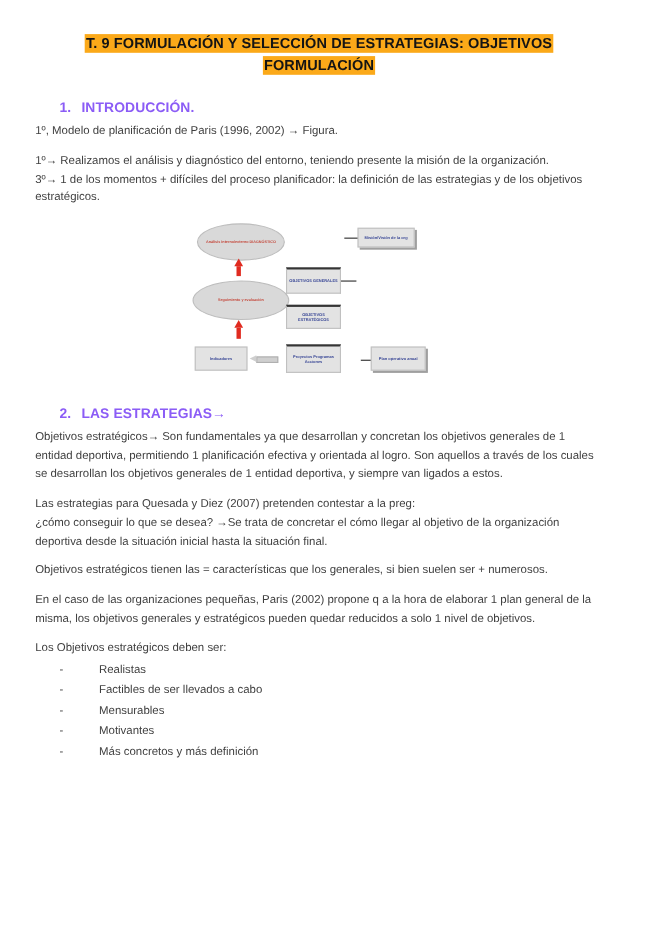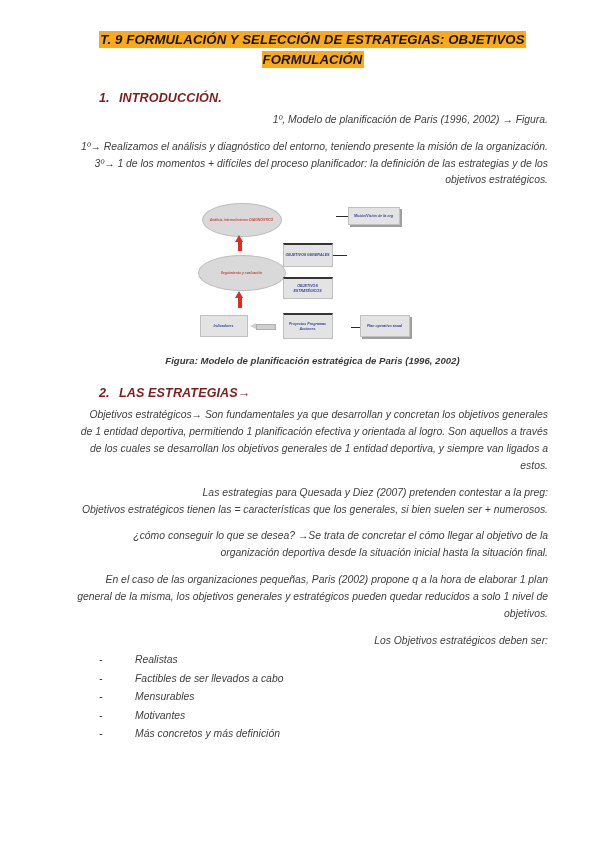--- a/index.html
+++ b/index.html
@@ -13,22 +13,21 @@
     font-family: "Liberation Sans", sans-serif;
     color: #3a3a3a;
     overflow: hidden;
   }
   .page {
     position: relative;
     width: 600px;
     height: 848px;
     background: #ffffff;
     box-sizing: border-box;
-    padding: 26px 52px 10px 77px;
-    font-style: italic;
+    padding: 26px 52px 10px 32px;
   }
 
   
   .doc-title {
     text-align: center;
     font-size: 13.2px;
     font-weight: bold;
     line-height: 1.55;
     color: #141414;
     margin: 4px 0 0 0;
@@ -36,39 +35,39 @@
   }
   .doc-title .hl {
     background: #fba919;
     padding: 1px 1px;
     box-decoration-break: clone;
     -webkit-box-decoration-break: clone;
   }
 
   
   .section-heading {
-    color: #7f1d1d;
+    color: #8b5cf6;
     font-weight: bold;
     font-size: 12.6px;
     margin: 20px 0 7px 0;
     padding-left: 22px;
     letter-spacing: 0.1px;
   }
   .section-heading .num {
     display: inline-block;
     width: 20px;
   }
 
   
   p.body {
     font-size: 10.4px;
     line-height: 1.62;
     margin: 0 0 10px 0;
     color: #3f3f3f;
-    text-align: right;
+    text-align: left;
   }
   p.tight { margin-bottom: 0; }
   .b { font-weight: bold; color: #2a2a2a; }
 
   
   .figure-wrap {
     margin: 12px 0 4px 0;
     display: flex;
     justify-content: center;
   }
@@ -231,33 +230,32 @@
       <div class="dg-arrow-left" style="left:62px; top:121.5px;"></div>
 
       <div class="dg-box shadow" style="left:172px; top:114px; width:50px; height:22px;">
         <span>Plan operativo anual</span>
       </div>
       <div class="dg-line" style="left:163px; top:126px; width:9px;"></div>
 
     </div>
   </div>
 
-  <div class="fig-caption">Figura: Modelo de planificación estratégica de Paris (1996, 2002)</div>
 
   <div class="section-heading">
     <span class="num">2.</span><span>LAS ESTRATEGIAS→</span>
   </div>
 
 
   <p class="body">Objetivos estratégicos→ Son fundamentales ya que desarrollan y concretan los objetivos generales de 1 entidad deportiva, permitiendo 1 planificación efectiva y orientada al logro. Son aquellos a través de los cuales se desarrollan los objetivos generales de 1 entidad deportiva, y siempre van ligados a estos.</p>
 
   <p class="body tight">Las estrategias para Quesada y Diez (2007) pretenden contestar a la preg:</p>
+  <p class="body">¿cómo conseguir lo que se desea? →Se trata de concretar el cómo llegar al objetivo de la organización deportiva desde la situación inicial hasta la situación final.</p>
+
   <p class="body">Objetivos estratégicos tienen las = características que los generales, si bien suelen ser + numerosos.</p>
-
-  <p class="body">¿cómo conseguir lo que se desea? →Se trata de concretar el cómo llegar al objetivo de la organización deportiva desde la situación inicial hasta la situación final.</p>
 
   <p class="body">En el caso de las organizaciones pequeñas, Paris (2002) propone q a la hora de elaborar 1 plan general de la misma, los objetivos generales y estratégicos pueden quedar reducidos a solo 1 nivel de objetivos.</p>
 
   <p class="body tight">Los Objetivos estratégicos deben ser:</p>
 
   <ul class="dash-list">
     <li><span class="dash">-</span><span>Realistas</span></li>
     <li><span class="dash">-</span><span>Factibles de ser llevados a cabo</span></li>
     <li><span class="dash">-</span><span>Mensurables</span></li>
     <li><span class="dash">-</span><span>Motivantes</span></li>

